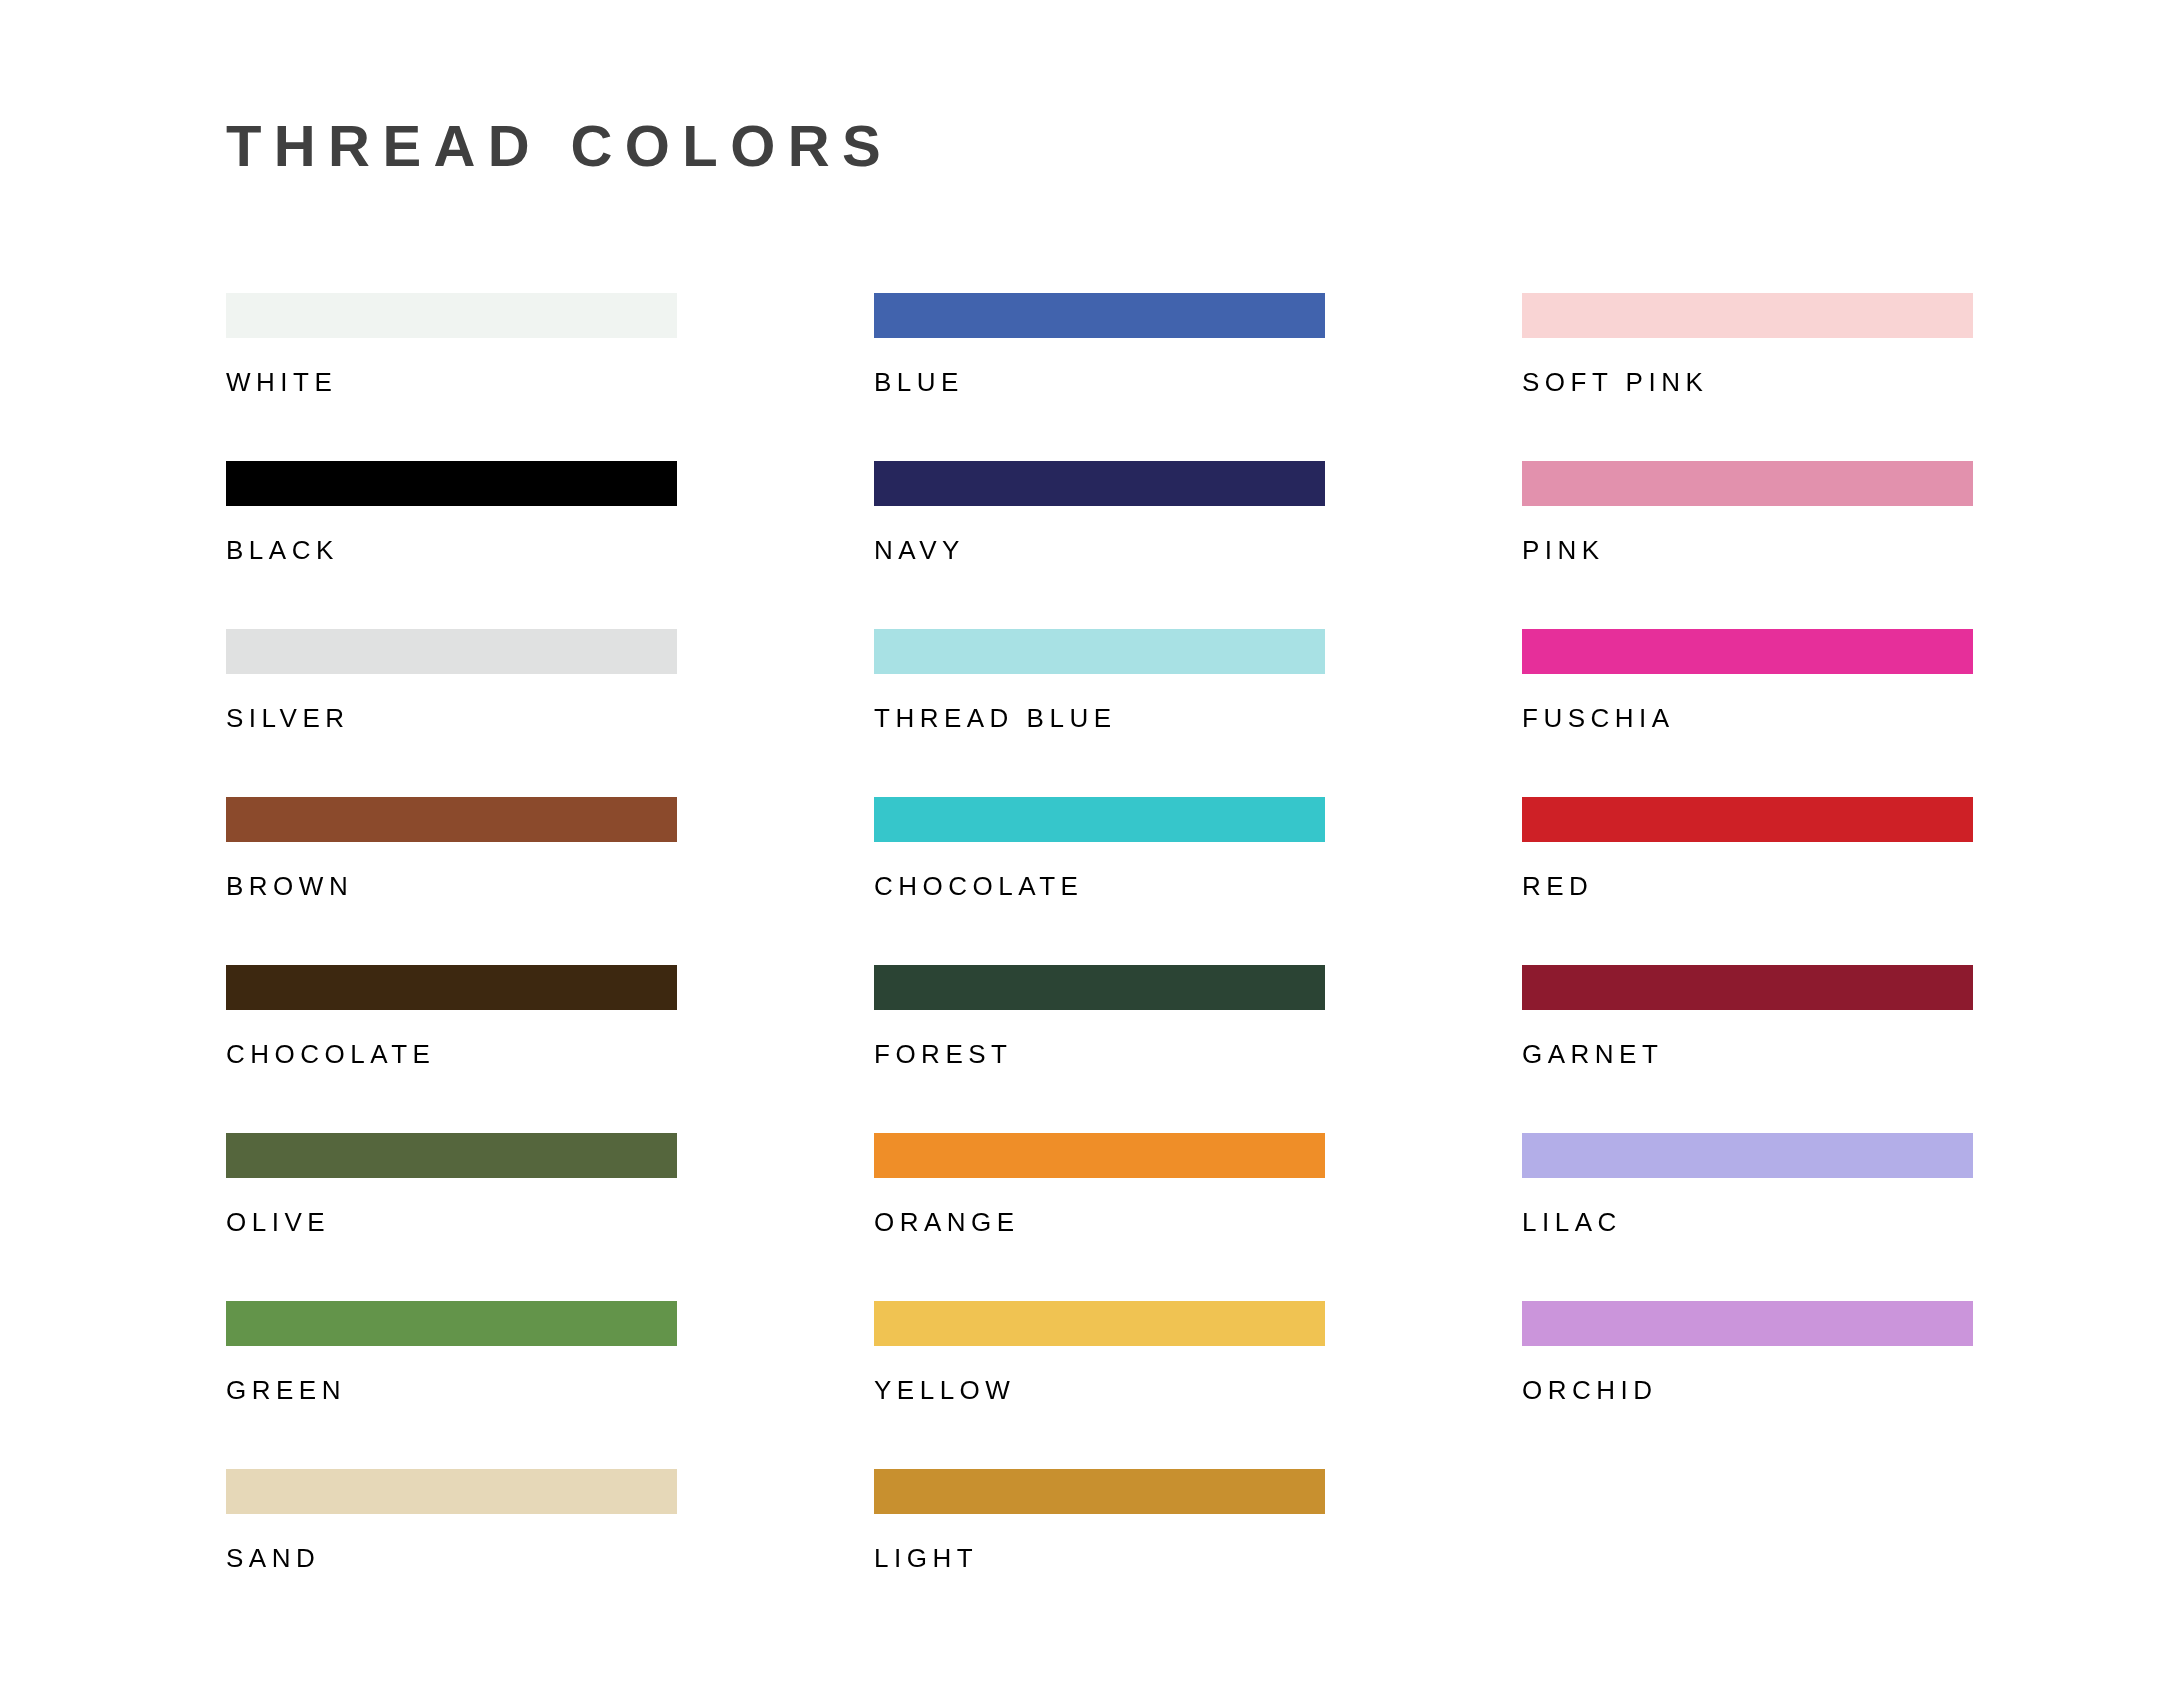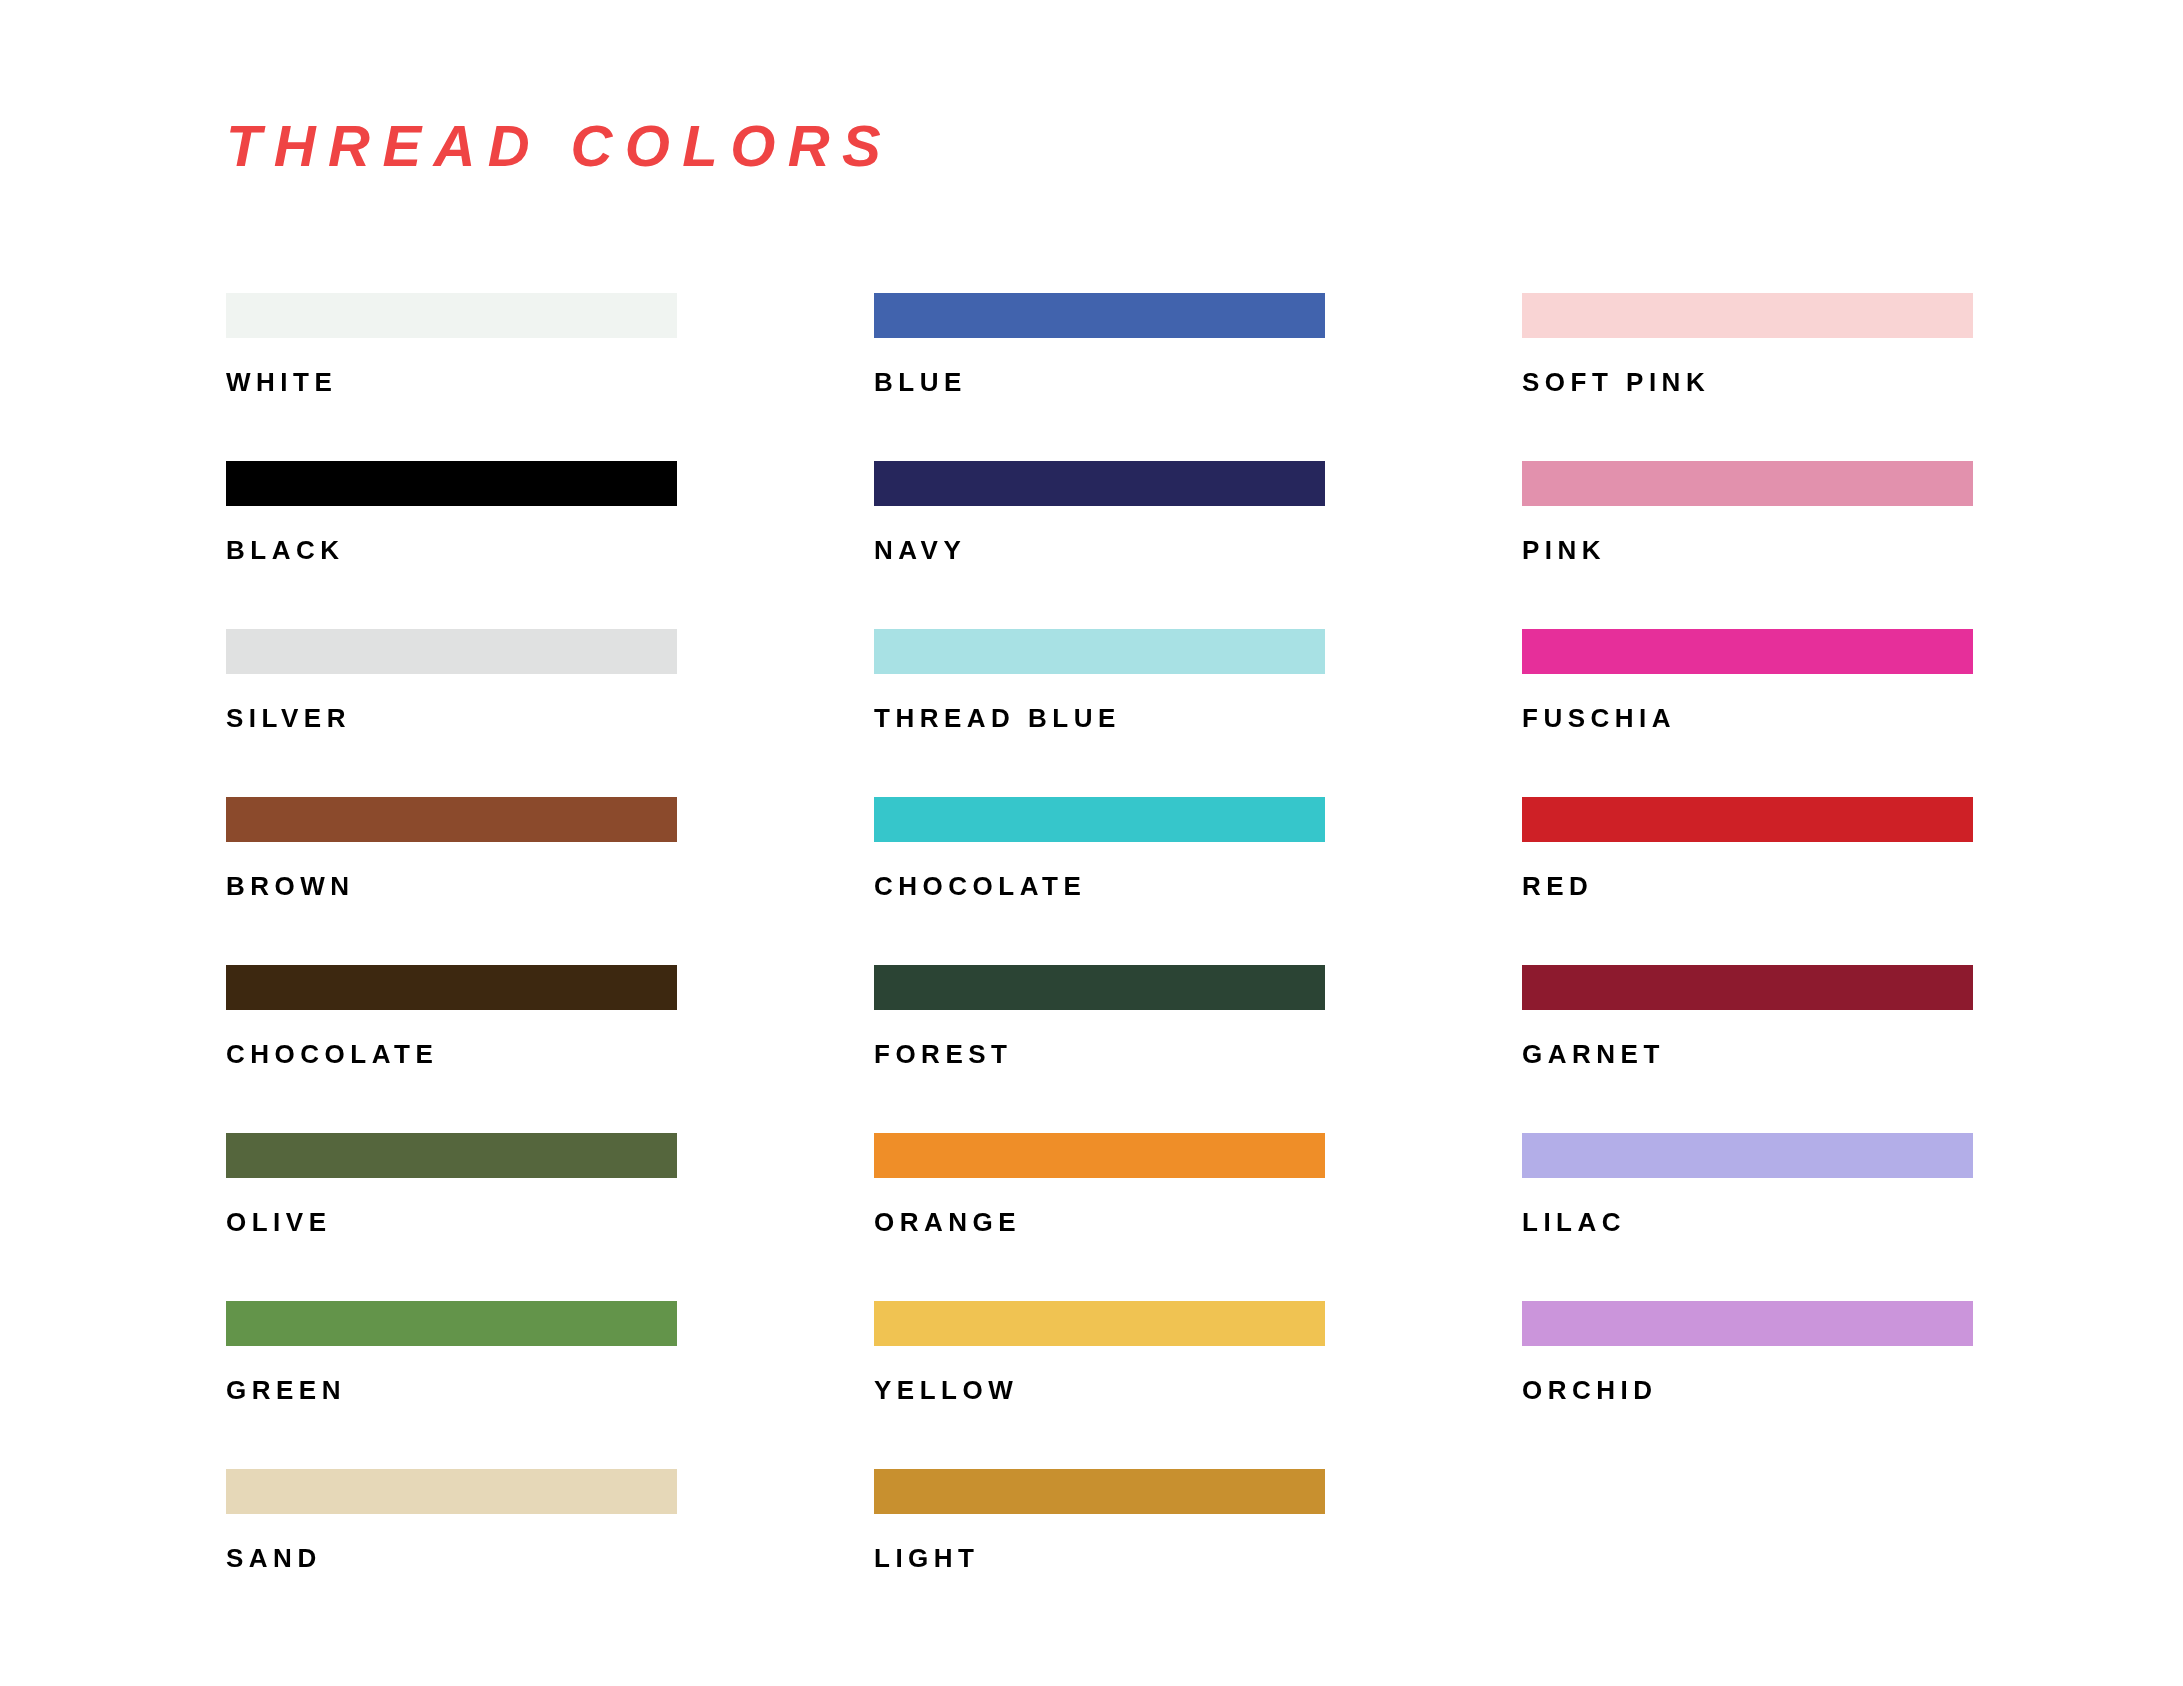--- a/index.html
+++ b/index.html
@@ -22,23 +22,22 @@
 
   
   .page-title {
     position: absolute;
     left: 226px;
     top: 116px;
     font-size: 58px;
     font-weight: 700;
     letter-spacing: 12.4px;
     line-height: 1.05;
-    color: #ef4444;
+    color: #404040;
     white-space: nowrap;
-    font-style: italic;
   }
 
   
   .swatch-grid {
     position: absolute;
     left: 226px;
     top: 293px;
     width: 1627px;
     display: grid;
     grid-template-columns: 451px 451px 451px;
@@ -52,21 +51,21 @@
 
   .swatch-chip {
     width: 451px;
     height: 45px;
     display: block;
   }
 
   .swatch-label {
     margin-top: 31px;
     font-size: 26px;
-    font-weight: 700;
+    font-weight: 400;
     letter-spacing: 5.5px;
     color: #000000;
     white-space: nowrap;
     line-height: 1;
   }
 </style>
 </head>
 <body>
 
 <div class="page">

